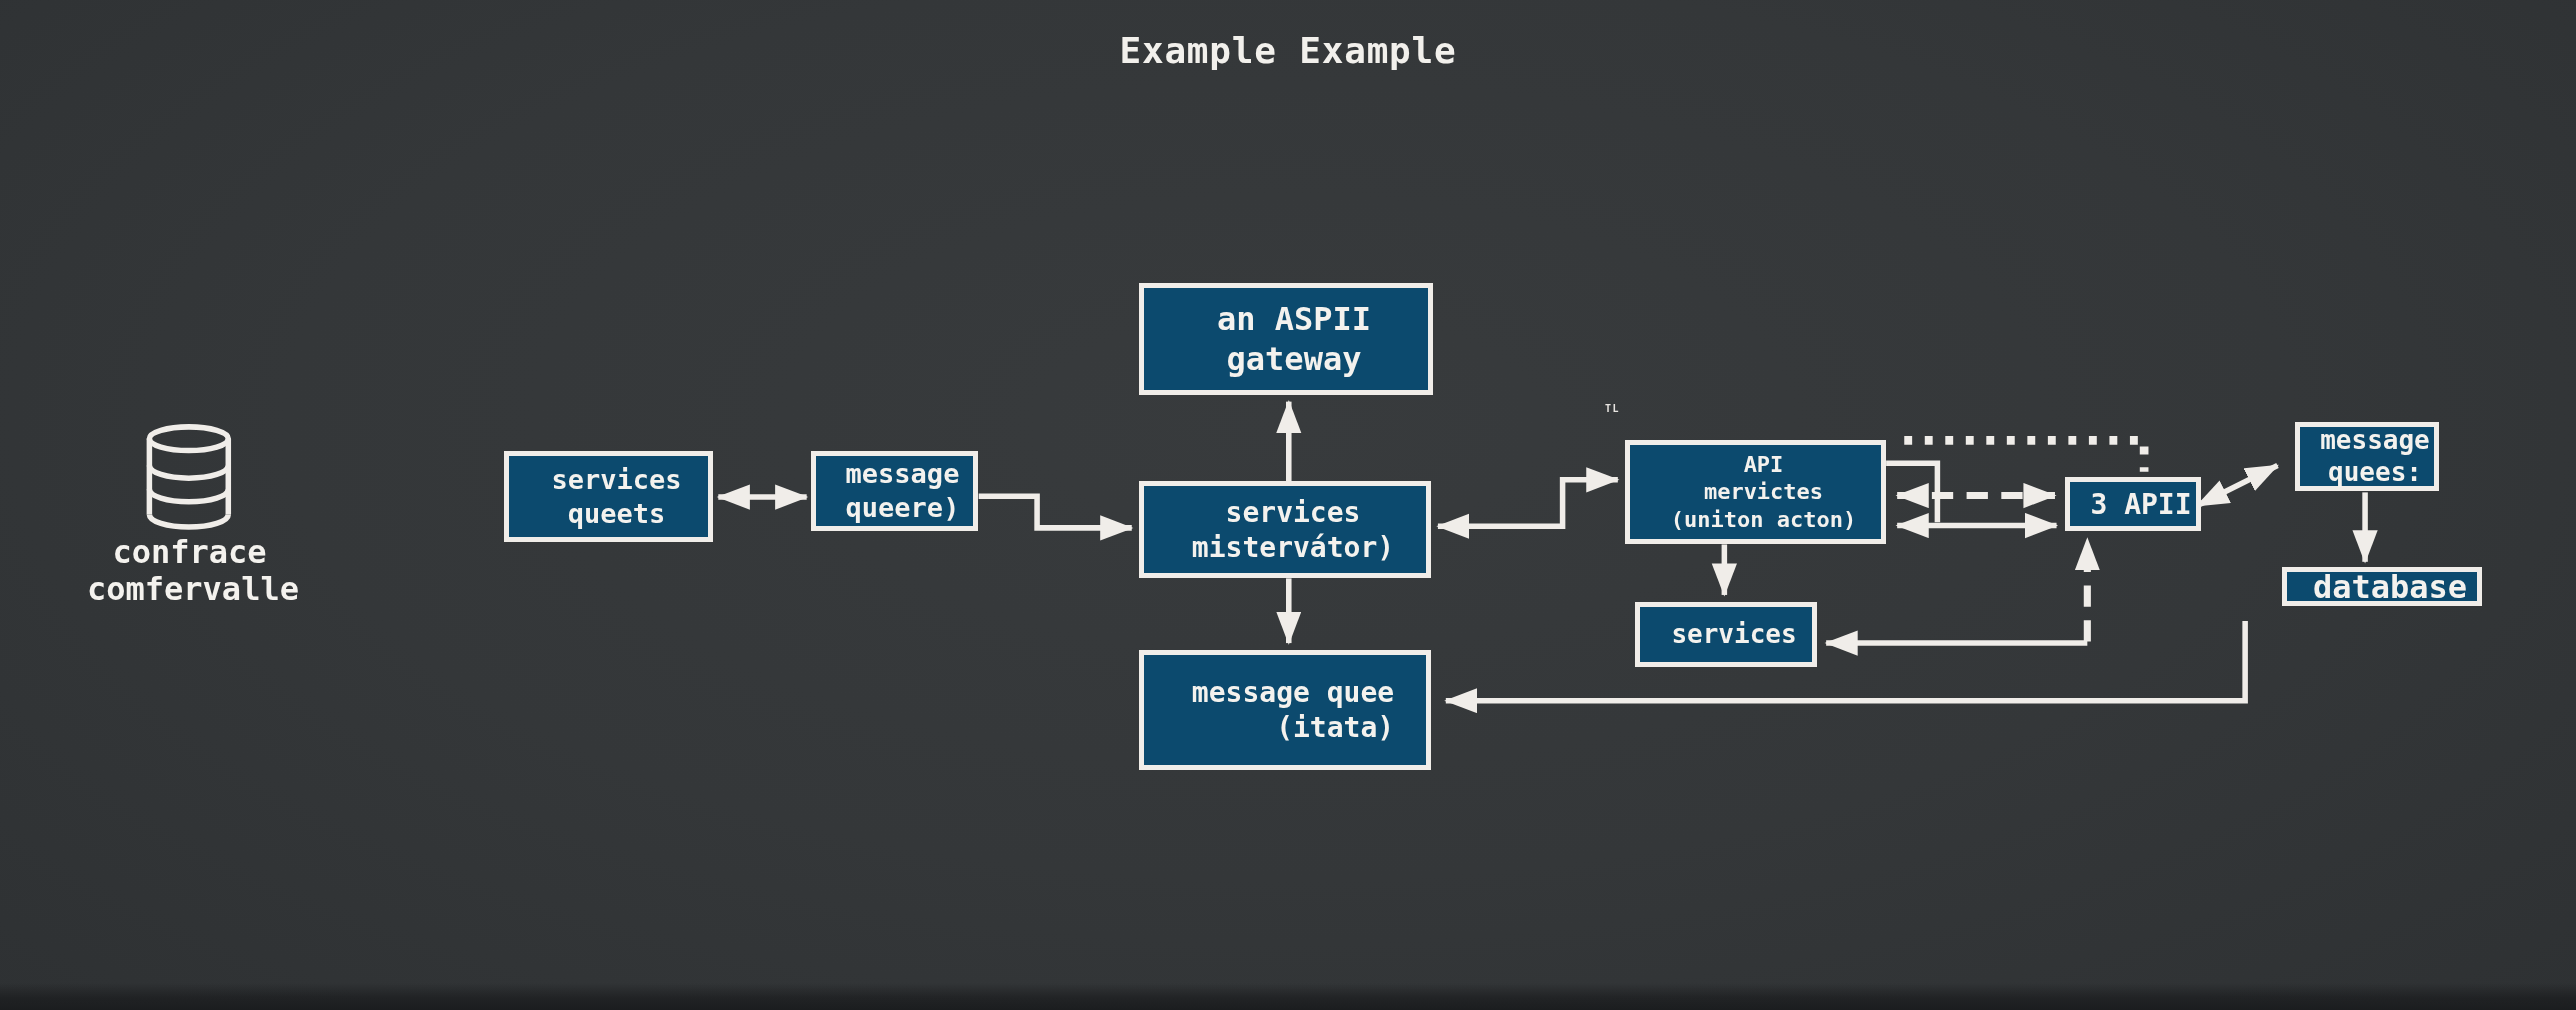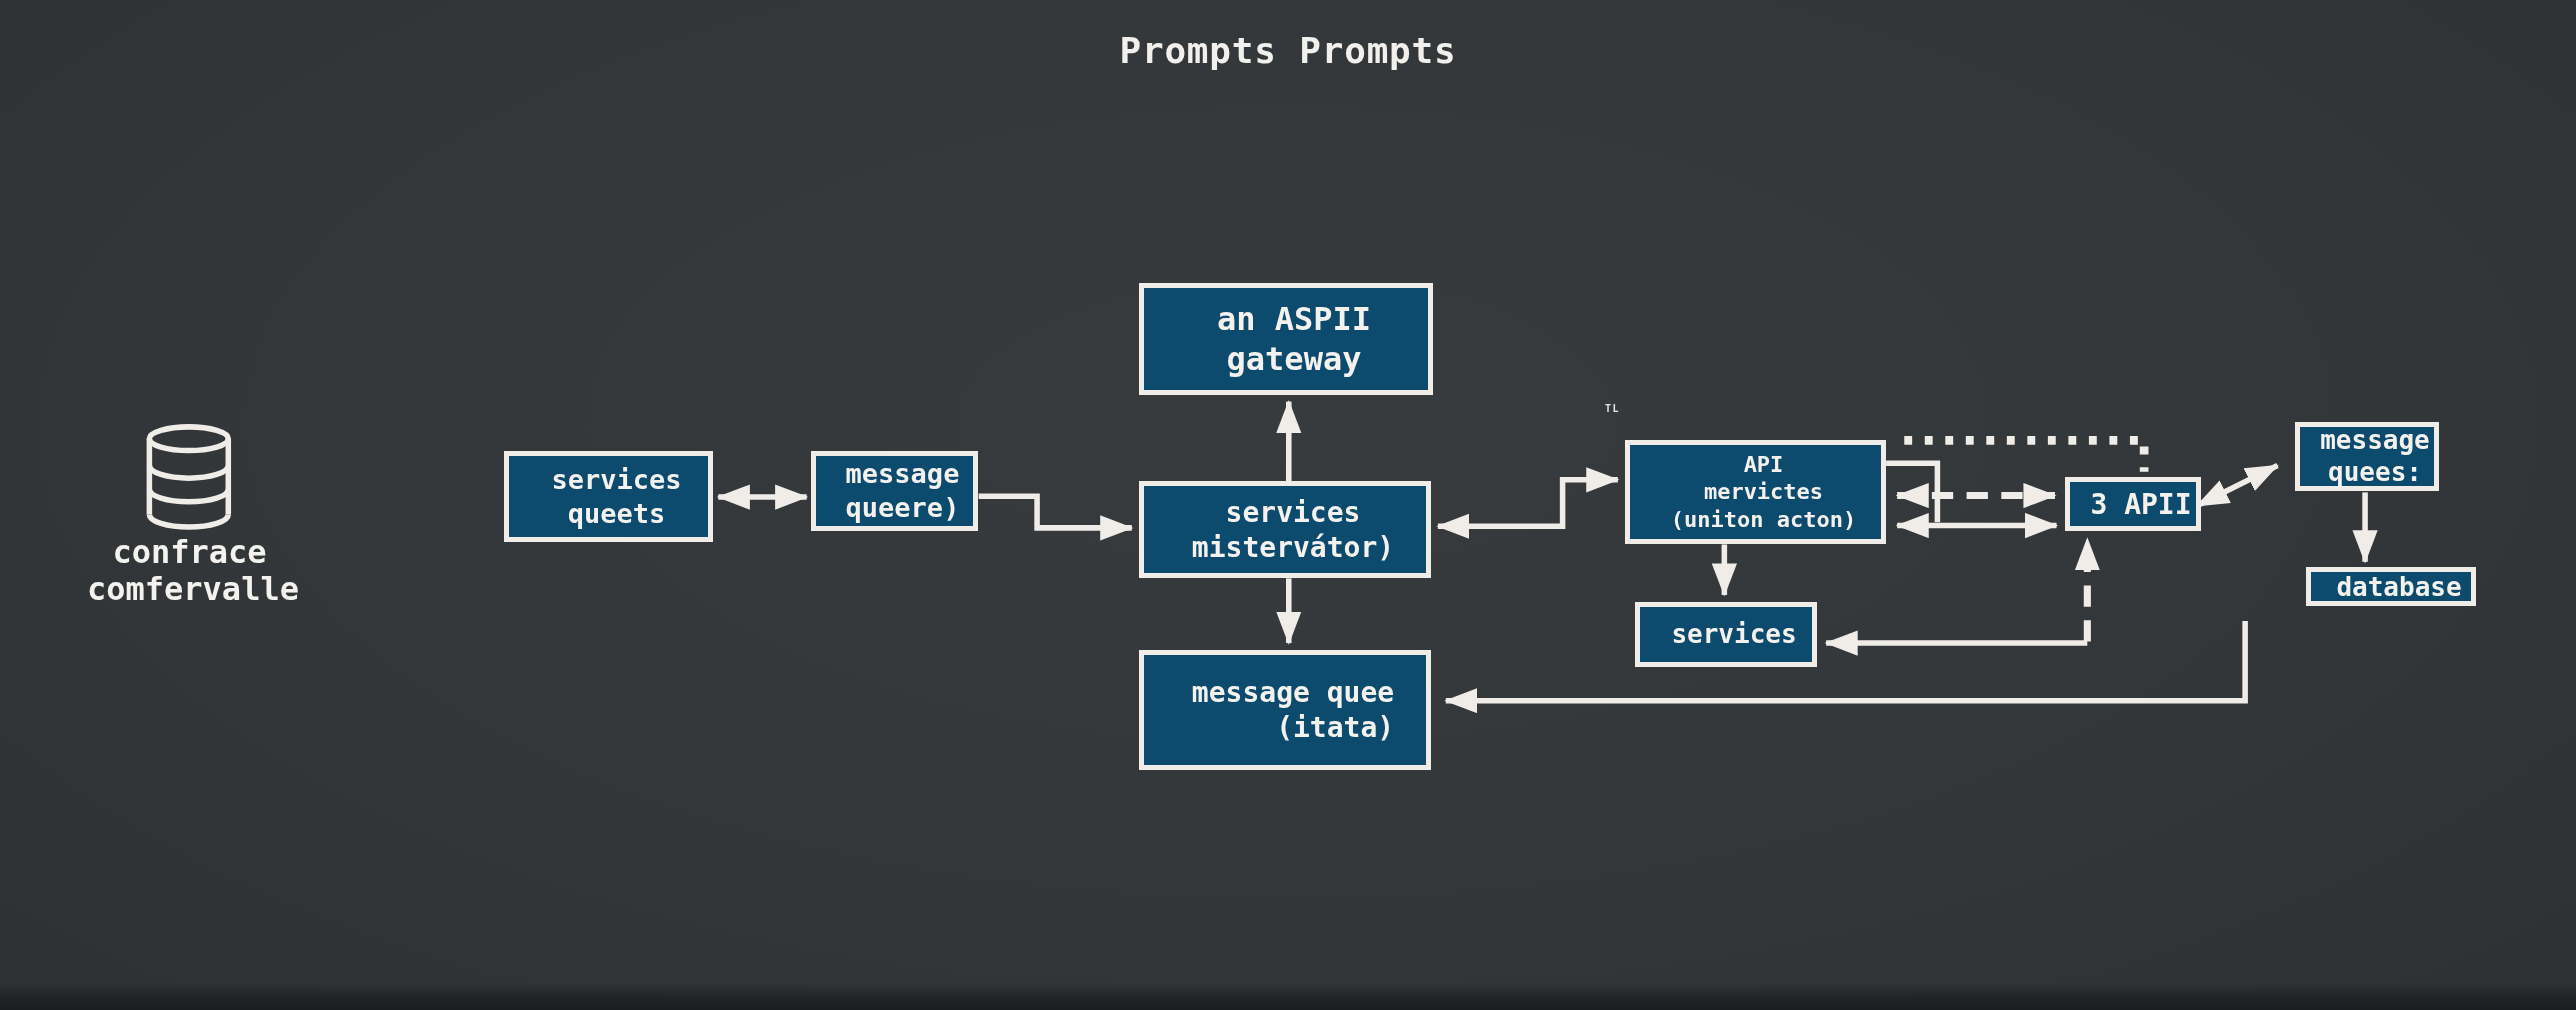--- a/index.html
+++ b/index.html
@@ -29,21 +29,21 @@
   .wire.dashed{stroke-dasharray:27 17;stroke-width:9;}
   .wire.dotted{stroke-dasharray:10 16;stroke-width:11;stroke-linecap:butt;}
   .bottom-band{
     position:absolute;left:0;bottom:0;width:2576px;height:27px;
     background:linear-gradient(to bottom,rgba(20,21,23,0) 0%,rgba(20,21,23,.55) 55%,#1b1d1f 100%);
   }
 </style>
 </head>
 <body>
 
-<div class="title">Prompts Prompts</div>
+<div class="title">Example Example</div>
 
 <svg class="wires" viewBox="0 0 3264 1280">
   <defs>
     <marker id="arr" markerUnits="userSpaceOnUse" markerWidth="46" markerHeight="36" refX="40" refY="16" orient="auto-start-reverse">
       <path d="M0,0 L42,16 L0,32 Z" fill="#f0ede9"></path>
     </marker>
   </defs>
 
   <g class="wire">
     <ellipse cx="239" cy="556" rx="50" ry="15"></ellipse>
@@ -94,16 +94,16 @@
 mervictes
 (uniton acton)</div>
 
 <div class="node" style="left:1635px;top:602px;width:182px;height:65px;font-size:26px;">services</div>
 
 <div class="node" style="left:2065px;top:477px;width:136px;height:54px;font-size:28px;">3 APII</div>
 
 <div class="node" style="left:2295px;top:422px;width:144px;height:69px;font-size:26px;line-height:1.2;">message
 quees:</div>
 
-<div class="node" style="left:2282px;top:567px;width:170px;height:39px;font-size:26px;line-height:1;margin-left:24px;">database</div>
+<div class="node" style="left:2282px;top:567px;width:200px;height:39px;font-size:32px;line-height:1;">database</div>
 
 <div class="bottom-band"></div>
 
 
 </body></html>

